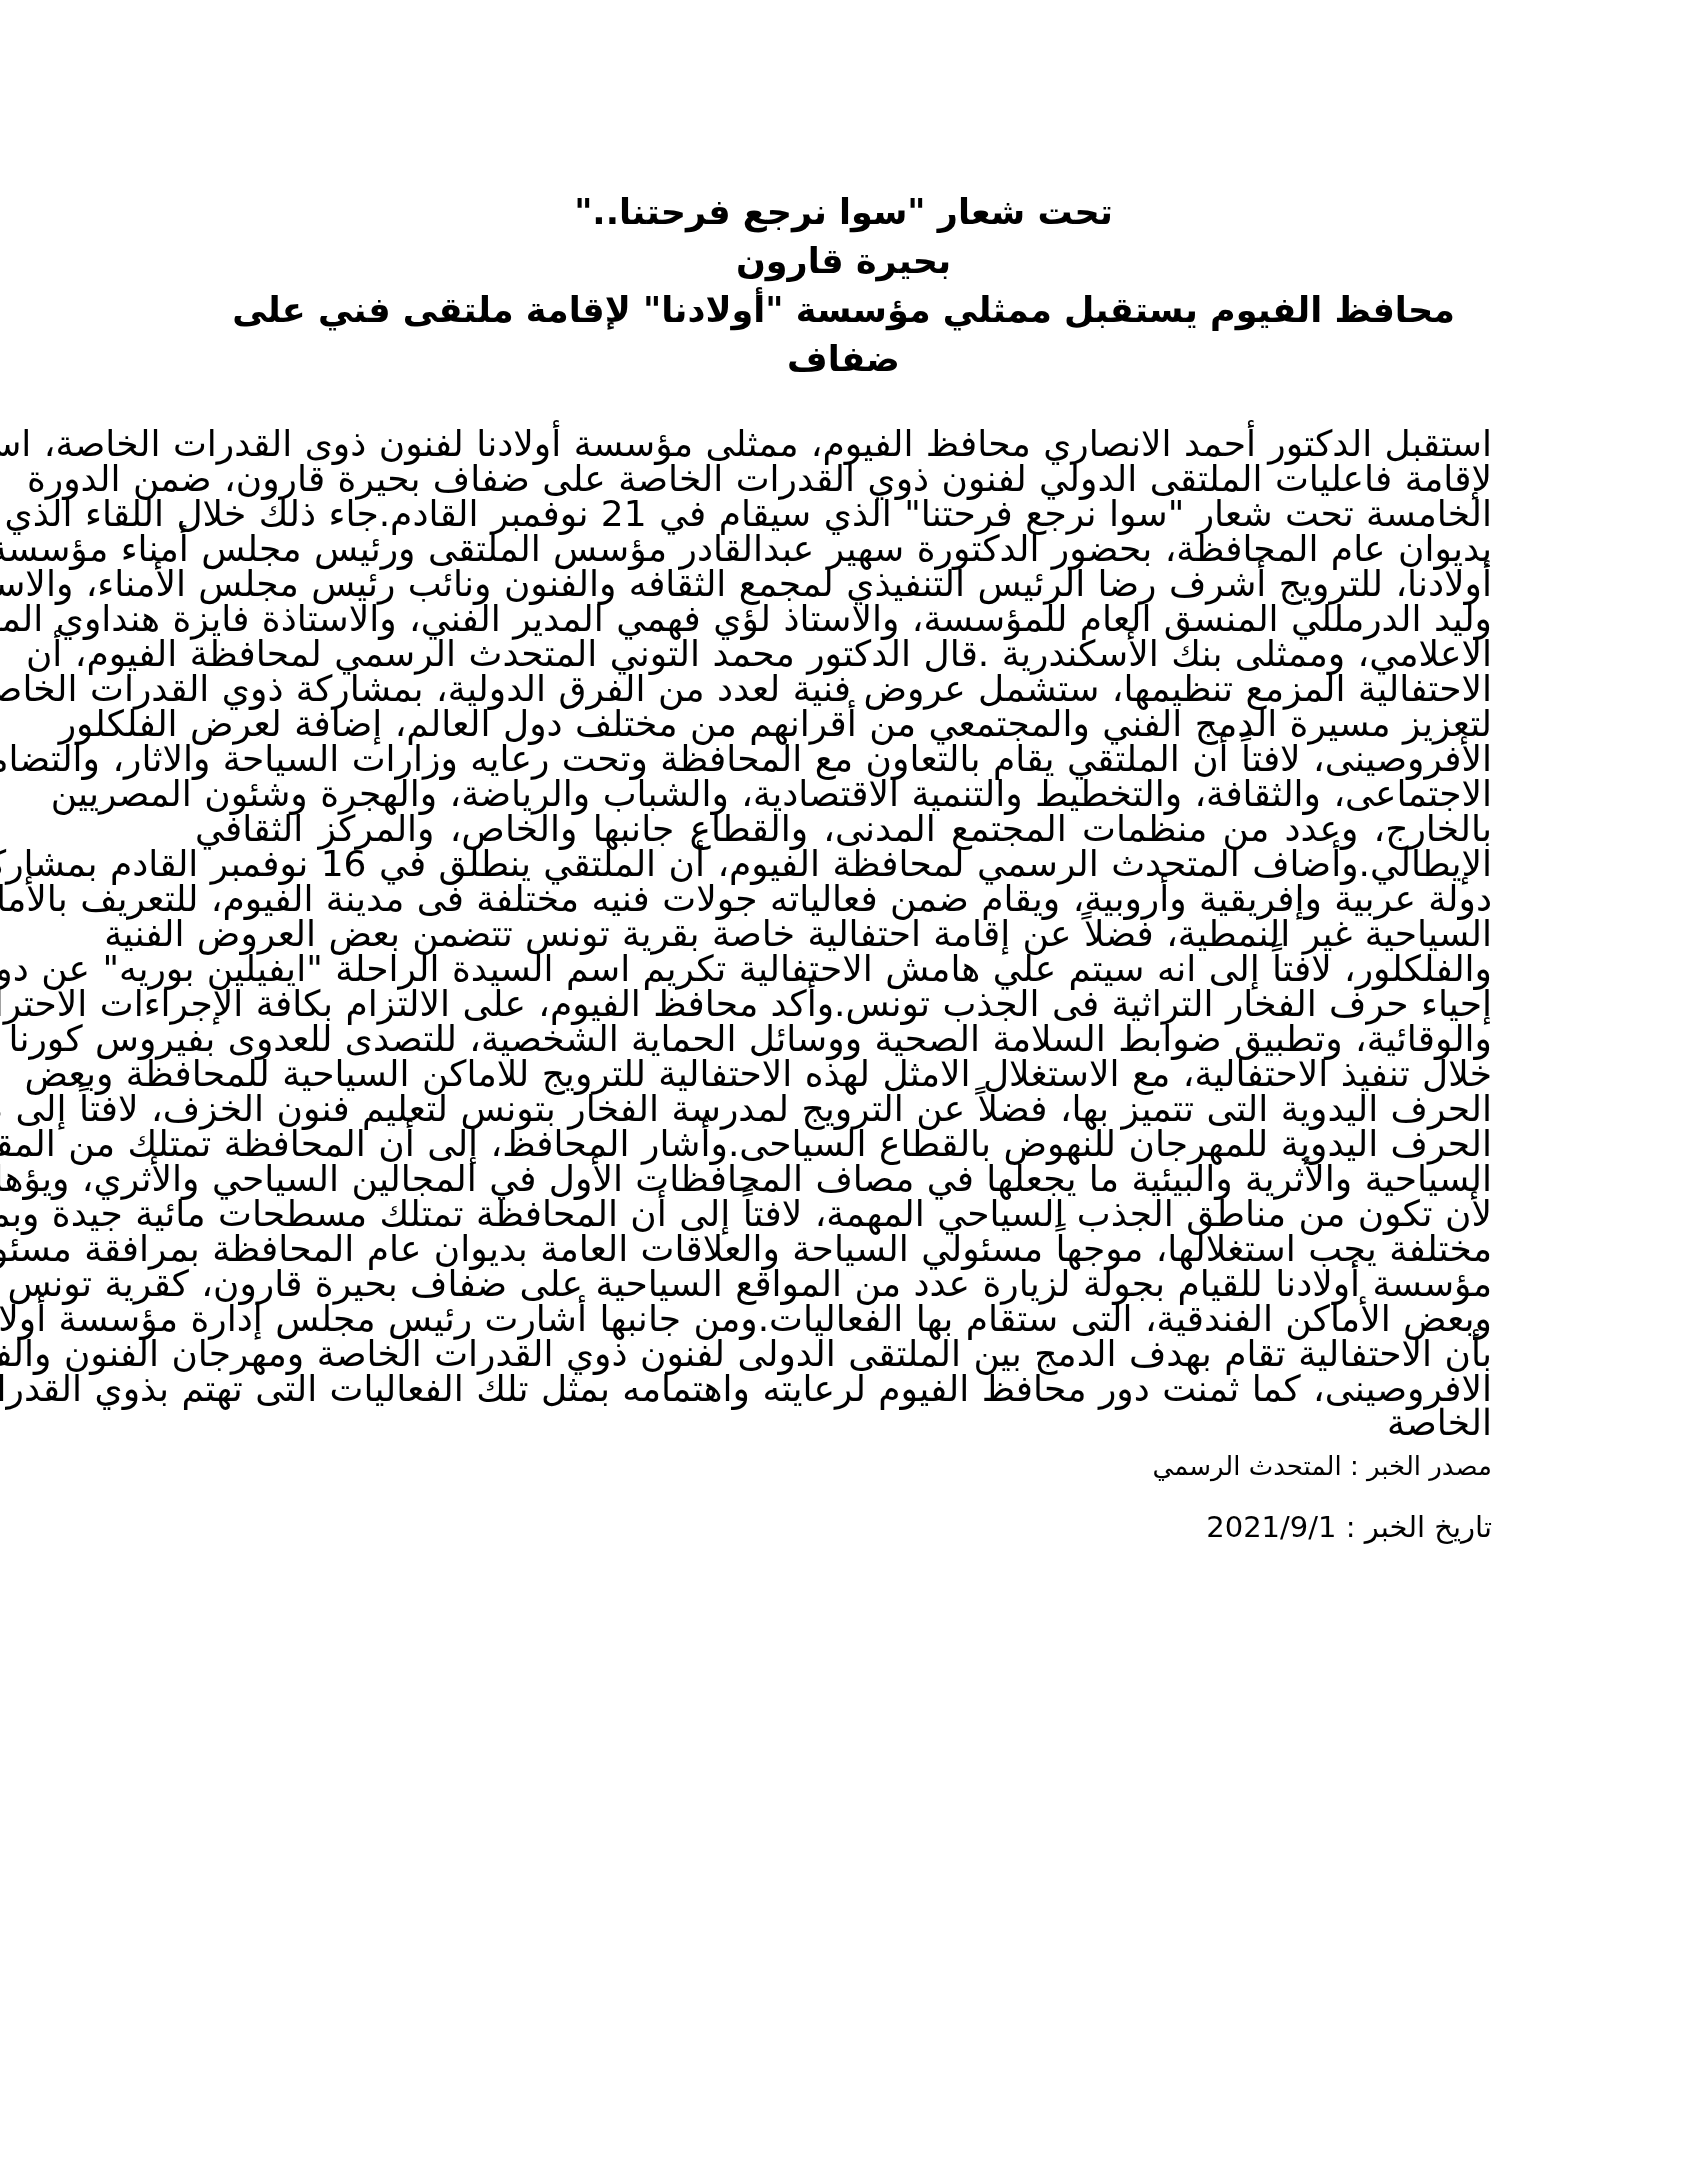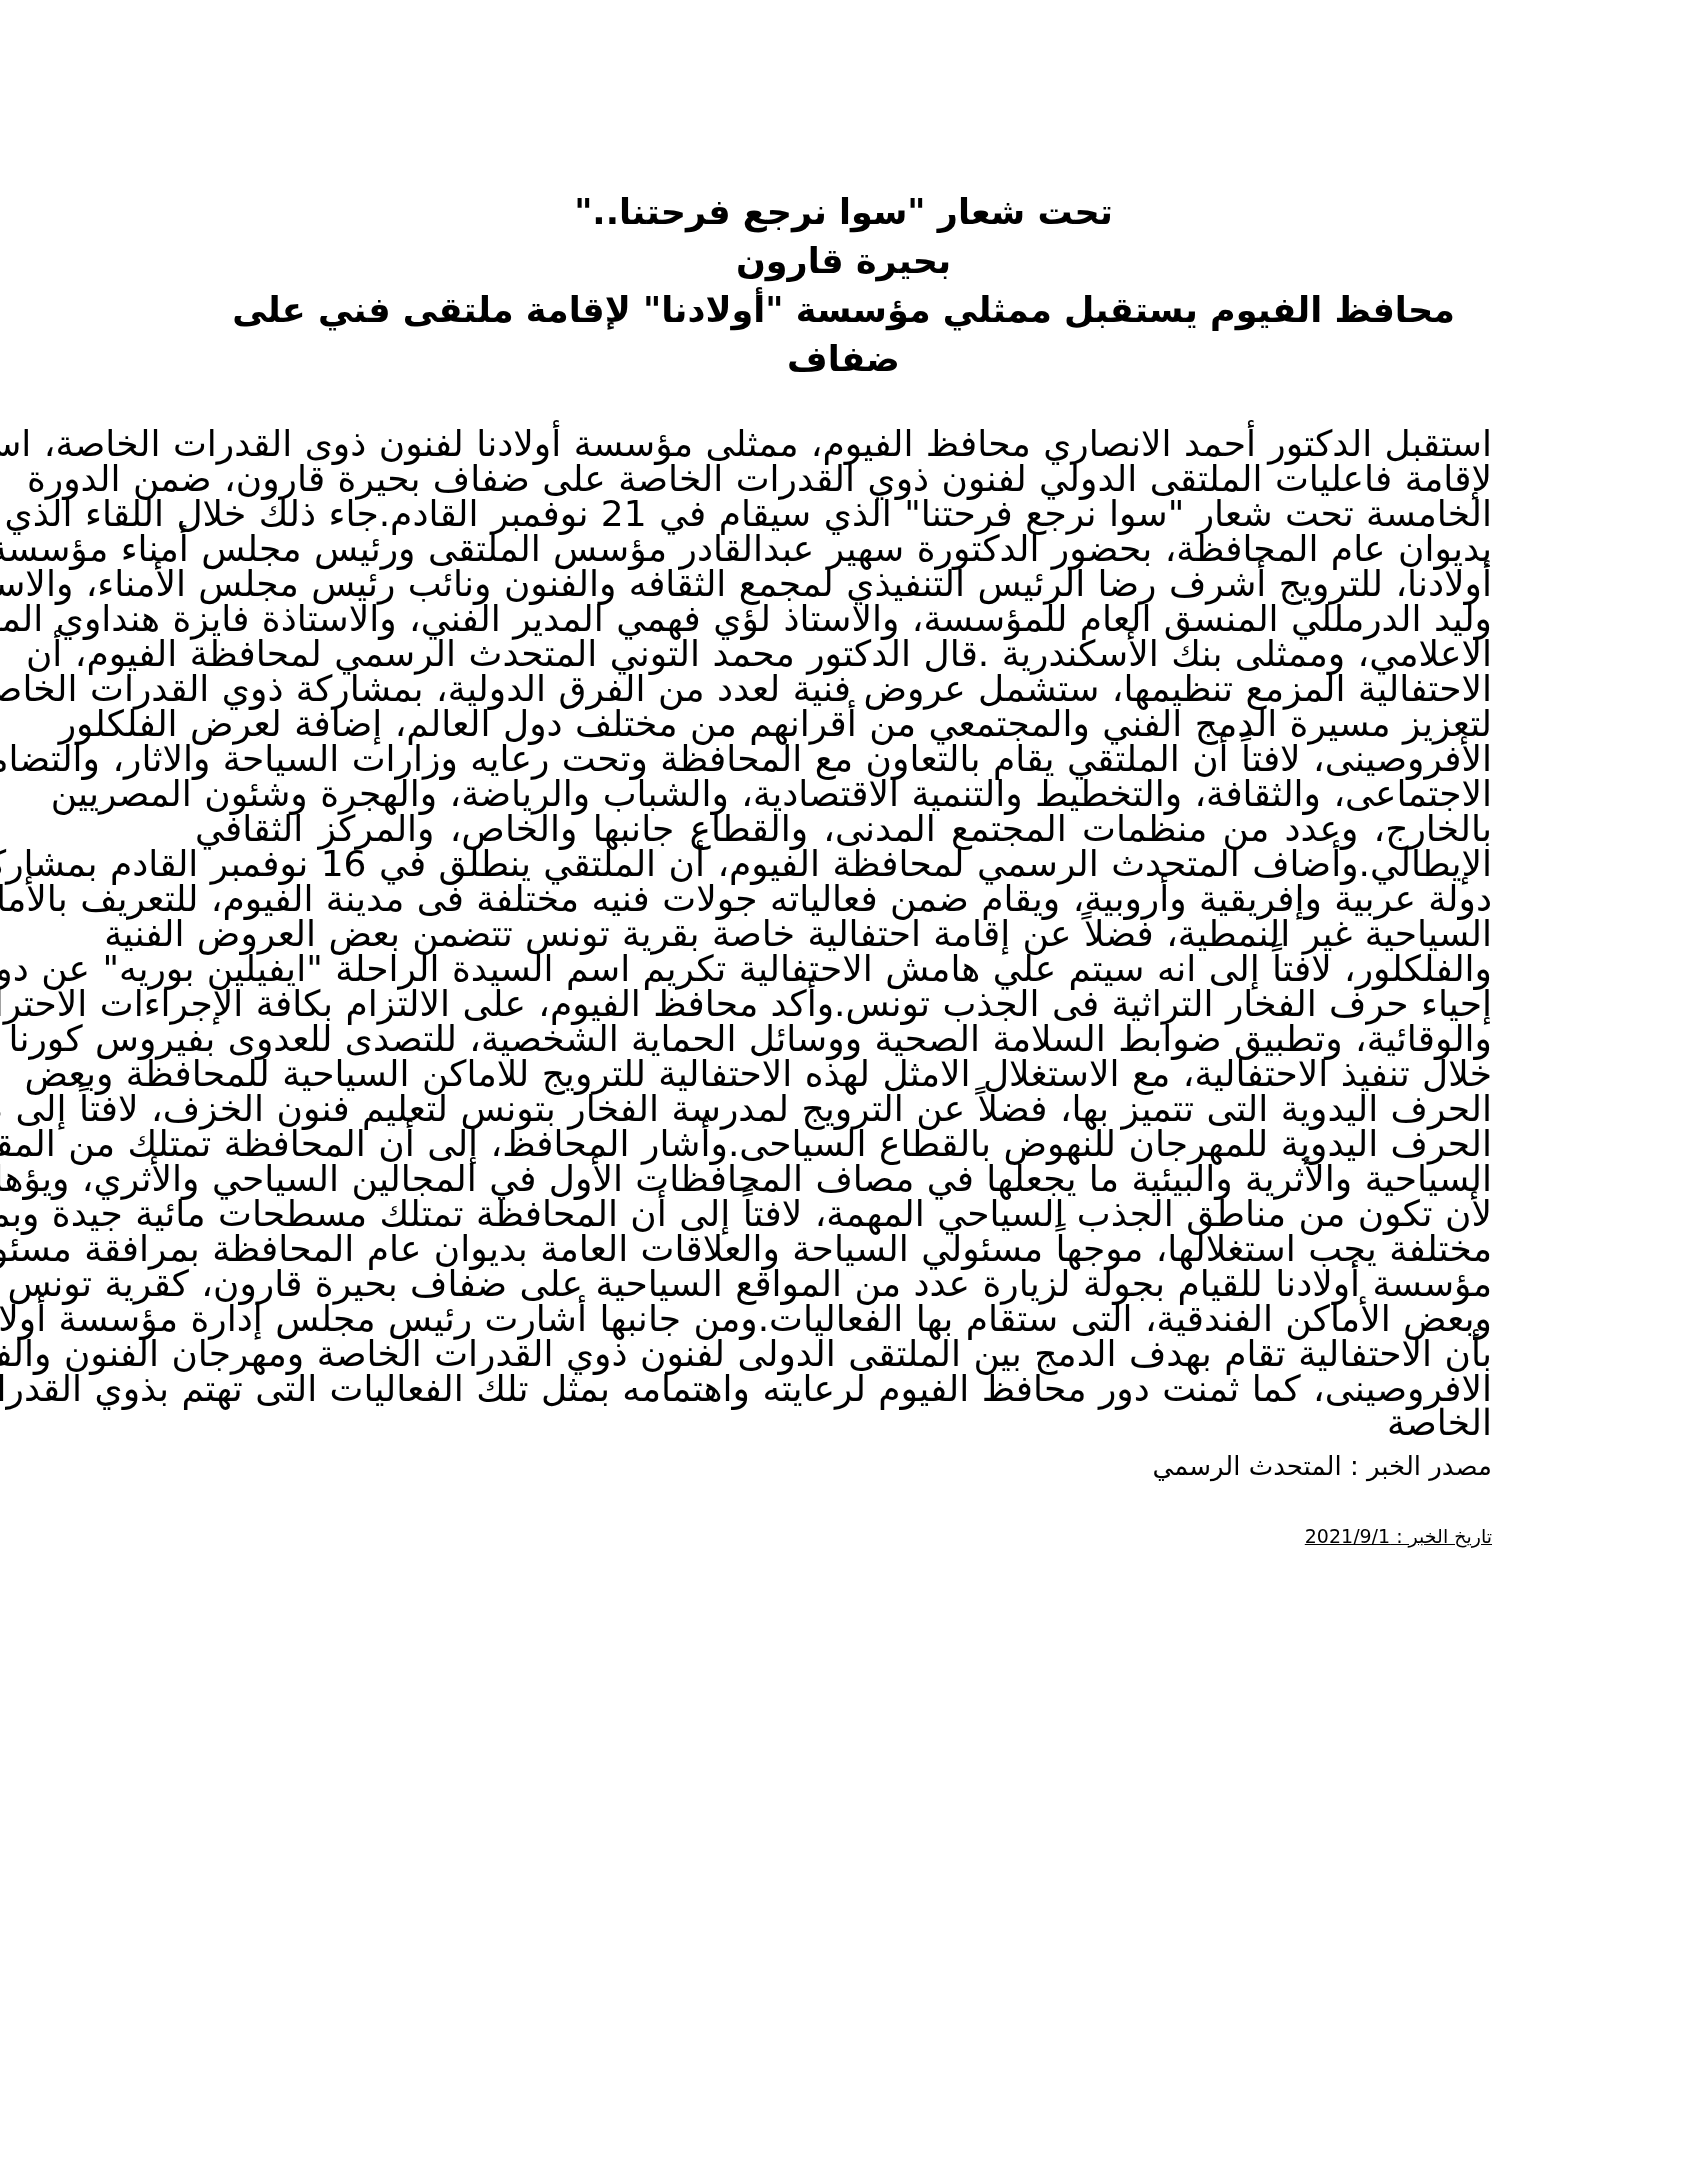--- a/index.html
+++ b/index.html
@@ -52,23 +52,22 @@
     }
     .meta {
       font-size: 26px;
       line-height: 35px;
       text-align: right;
     }
     .meta-source {
       margin-top: 8px;
     }
     .meta-date {
-      margin-top: 35px;
-      font-size: 19px;
-      text-decoration: underline;
+      margin-top: 26px;
+      font-size: 29px;
     }
   </style>
 </head>
 <body>
 
 <div class="page">
   <div class="title-block">
     <span class="title-line">تحت شعار "سوا نرجع فرحتنا.."</span>
     <span class="title-line">بحيرة قارون</span>
     <span class="title-line">محافظ الفيوم يستقبل ممثلي مؤسسة "أولادنا" لإقامة ملتقى فني على ضفاف</span>

